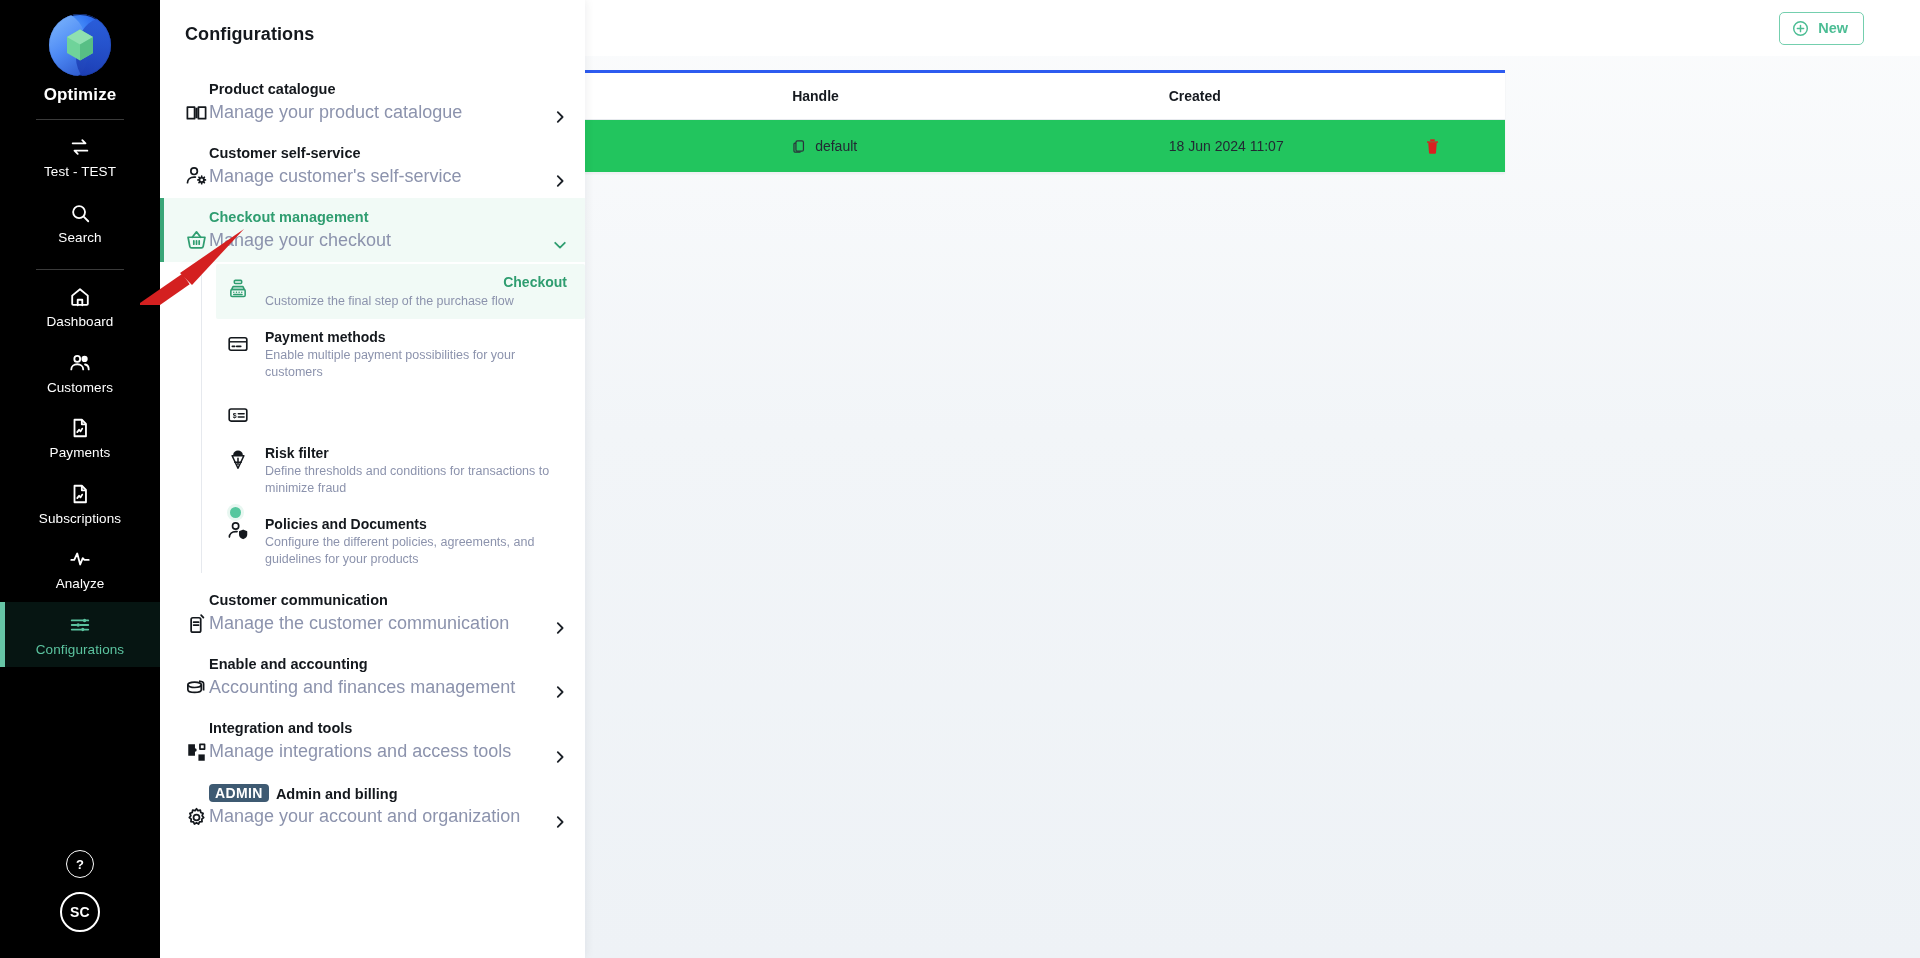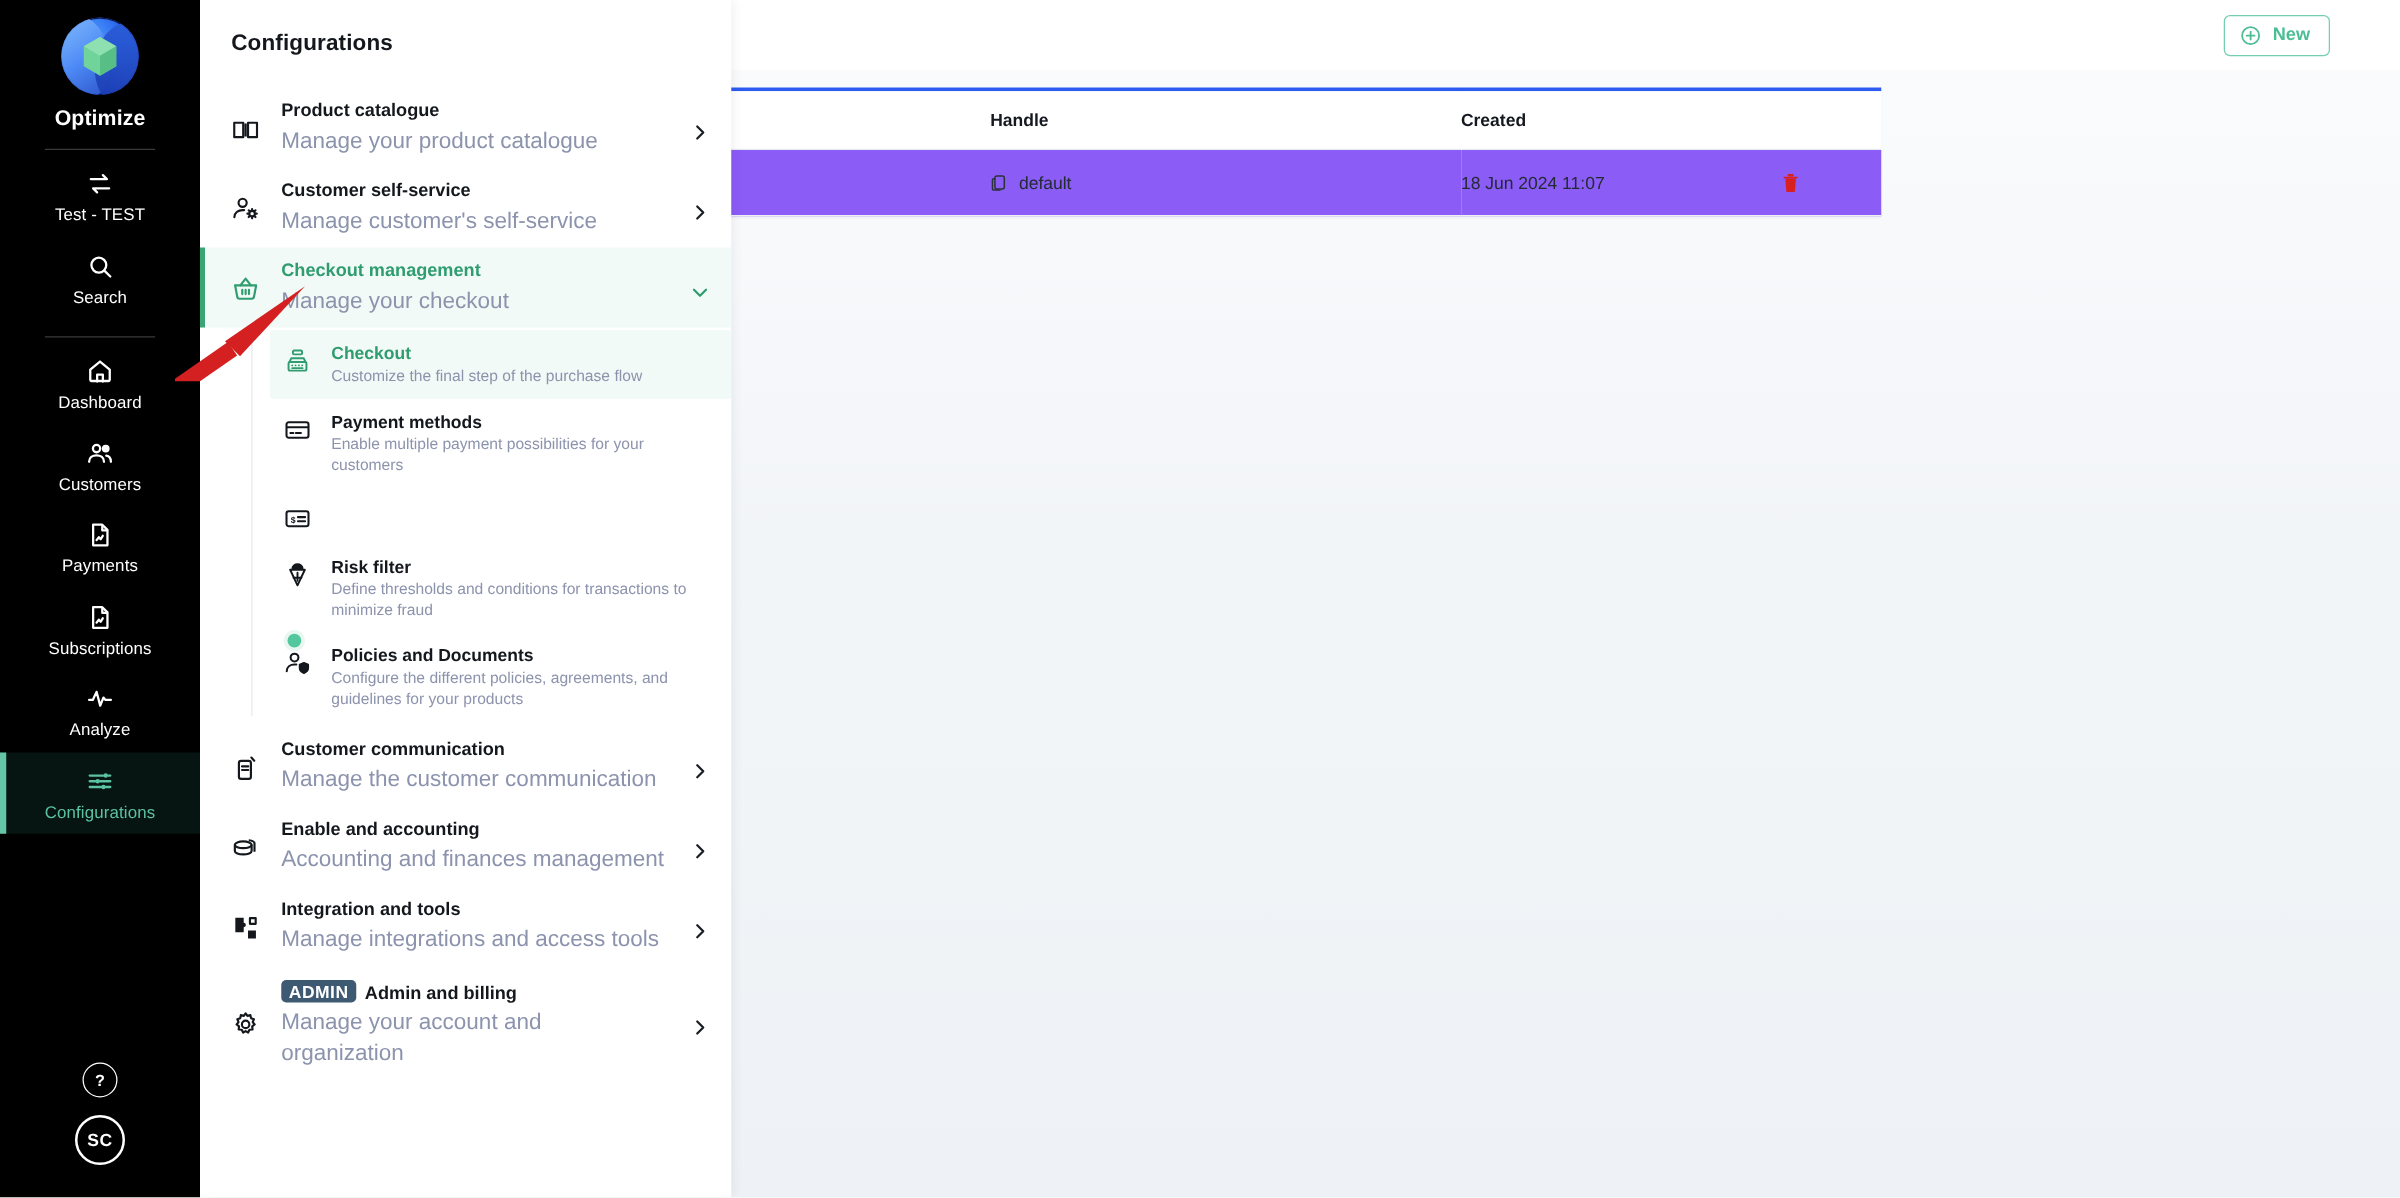--- a/index.html
+++ b/index.html
@@ -99,21 +99,21 @@
     text-align:left; font-size:14px; font-weight:700; color:#15191f;
     padding:15px 0 15px 0; border-bottom:1px solid #e7eaee;
     background:#ffffff;
   }
   thead th.c-name { padding-left:24px; width:47%; }
   thead th.c-handle { width:28%; }
   thead th.c-created { width:19%; }
   thead th.c-act { width:6%; }
   tbody td {
     font-size:14px; color:#222a33; padding:17px 0; border-bottom:1px solid #eef1f4;
-    background:#8b5cf6;
+    background:#22c55e;
   }
   tbody td.c-name { padding-left:24px; }
   .info-badge {
     display:inline-flex; align-items:center; justify-content:center;
     width:14px; height:14px; border-radius:3px; background:#111418; color:#fff;
     font-size:10px; font-weight:700; margin-left:7px; vertical-align:middle;
     font-family:"Liberation Serif", serif;
   }
   .handle-cell { display:flex; align-items:center; gap:8px; }
   .copy-ic { width:15px; height:15px; display:block; flex:0 0 auto; }
@@ -123,21 +123,21 @@
   
   .panel {
     position:absolute; left:160px; top:0; width:425px; height:958px;
     background:#ffffff; z-index:30; overflow:hidden;
     box-shadow:2px 0 8px rgba(16,24,40,.06);
   }
   .panel-title { font-size:18px; font-weight:700; color:#14181d; padding:24px 0 0 25px; letter-spacing:.1px; }
   .panel-list { margin-top:25px; }
 
   .grp {
-    display:flex; align-items:center; gap:17px;
+    display:flex; align-items:flex-end; gap:1px;
     padding:10px 18px 10px 25px; cursor:pointer; position:relative;
   }
   .grp.sel { background:#f1faf6; }
   .grp.sel:before { content:""; position:absolute; left:0; top:0; bottom:0; width:4px; background:#3aa678; }
   .grp .gic { width:23px; height:23px; flex:0 0 23px; margin-top:2px; display:block; }
   .grp .gtexts { flex:1 1 auto; min-width:0; }
   .grp .gtitle { font-size:14.5px; font-weight:600; color:#14181d; line-height:1.3; }
   .grp.sel .gtitle { color:#2f9d70; }
   .grp .gsub { font-size:18px; color:#8c93ad; line-height:1.35; margin-top:1px; }
   .grp .chev { width:14px; height:14px; flex:0 0 14px; margin-top:7px; display:block; }
@@ -152,21 +152,21 @@
     content:""; position:absolute; left:41px; top:2px; bottom:4px; width:1px; background:#e6e9ee;
   }
   .sub {
     display:flex; align-items:flex-start; gap:16px;
     padding:9px 18px 9px 11px; cursor:pointer; border-radius:2px; position:relative;
   }
   .sub.sel { background:#f1faf6; }
   .sub .sic { width:22px; height:22px; flex:0 0 22px; margin-top:5px; display:block; }
   .sub .stexts { flex:1 1 auto; min-width:0; }
   .sub .stitle { font-size:14px; font-weight:600; color:#14181d; line-height:1.3; }
-  .sub.sel .stitle { color:#2f9d70; }
+  .sub.sel .stitle { color:#2f9d70;text-align:right; }
   .sub .ssub { font-size:12.5px; color:#8c93ad; line-height:1.36; margin-top:1px; }
   .dot {
     position:absolute; left:14px; top:1px; width:11px; height:11px; border-radius:50%;
     background:#55c79e; box-shadow:0 0 0 3px #e8f7f1;
   }
 
   
   .arrow { position:absolute; left:140px; top:225px; width:110px; height:80px; z-index:60; pointer-events:none; }
 </style>
 </head>

